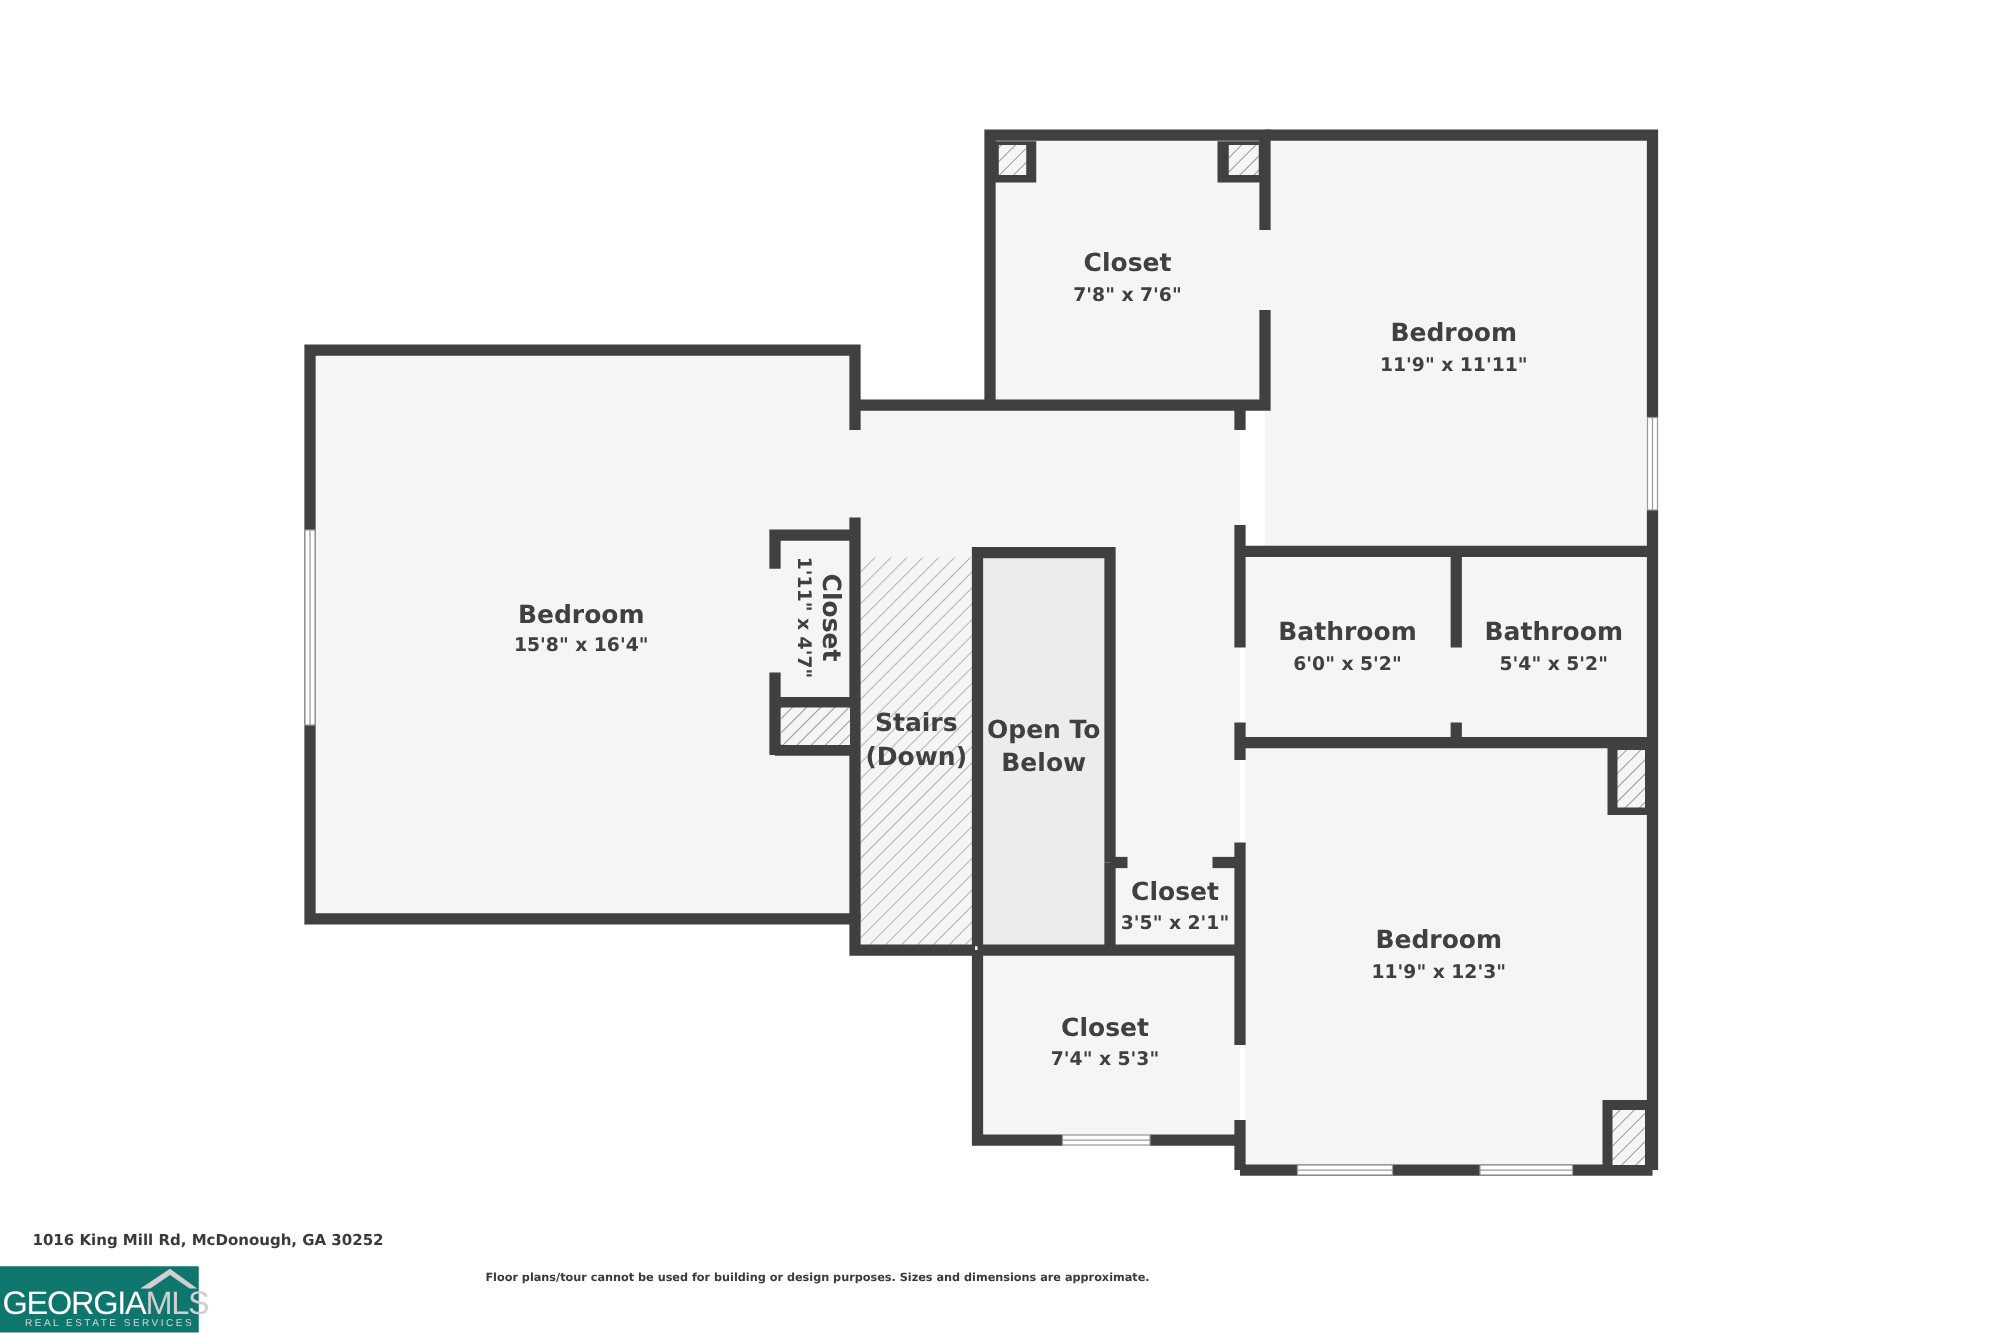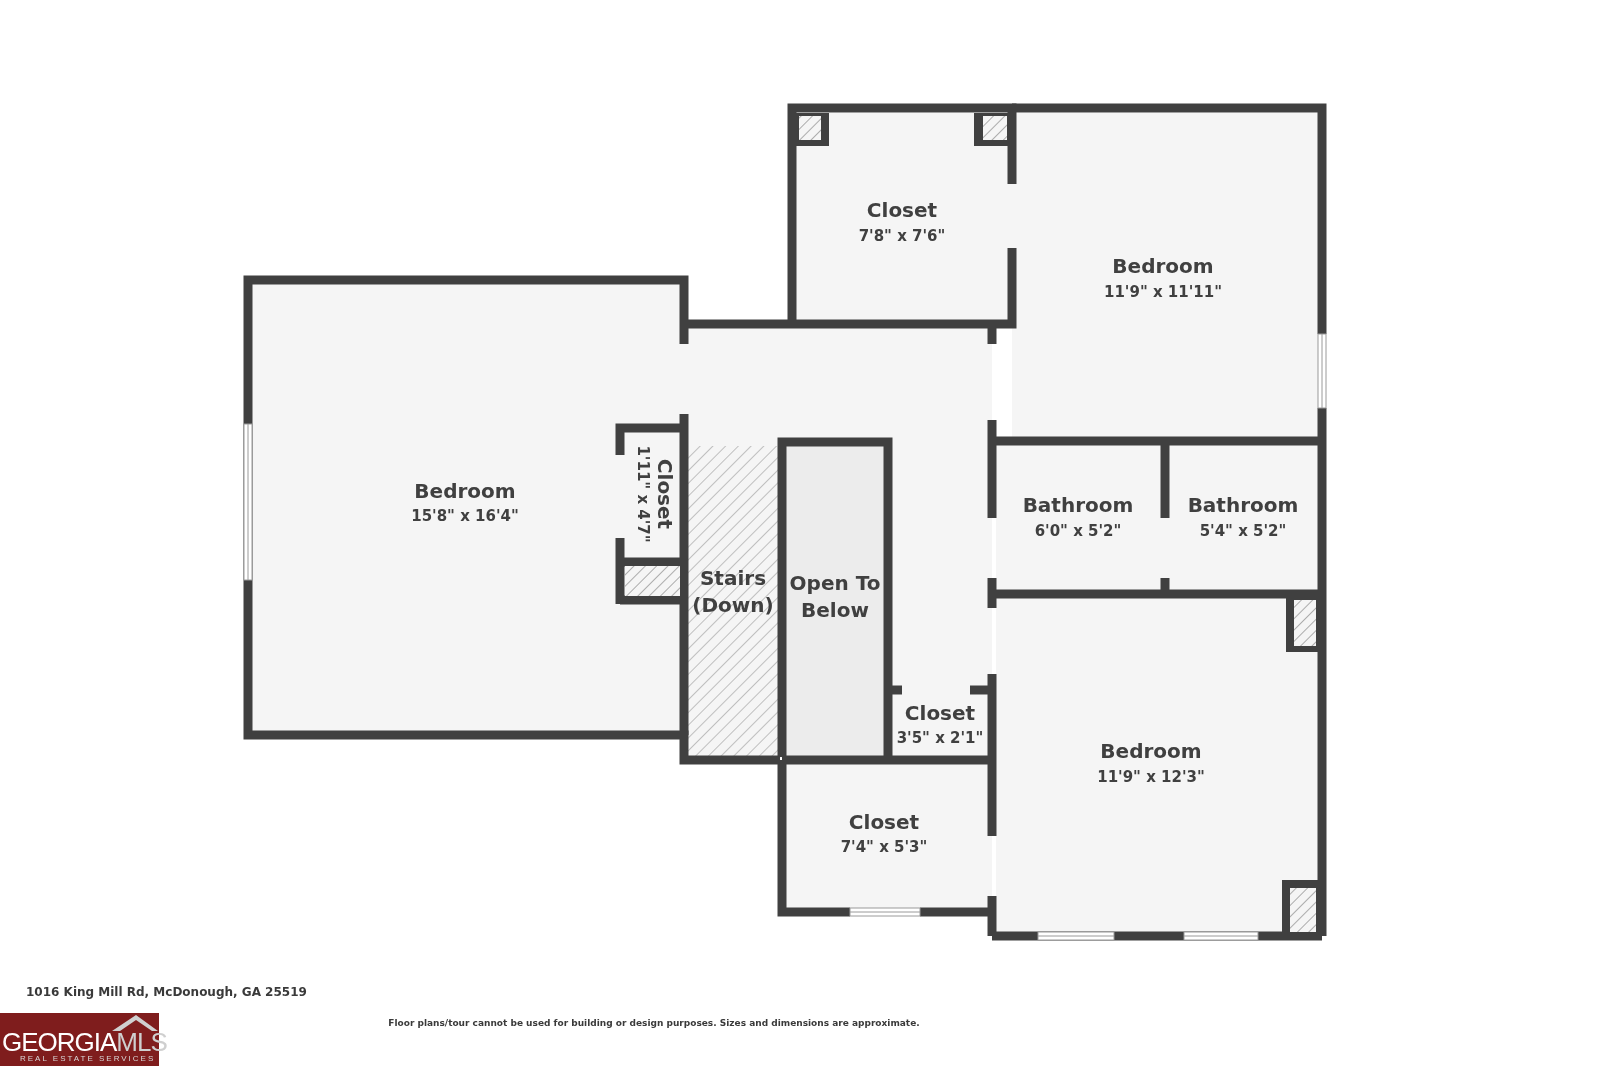--- a/index.html
+++ b/index.html
@@ -2,21 +2,21 @@
 <html><head>
 <meta charset="utf-8">
 <style>
   html,body{margin:0;padding:0;background:#ffffff;}
   body{width:1600px;height:1066px;position:relative;overflow:hidden;font-family:"DejaVu Sans","Liberation Sans",sans-serif;}
   #plan{position:absolute;left:0;top:0;width:1600px;height:1066px;}
   .room-name{font-weight:bold;font-size:20px;fill:#404040;}
   .room-dim{font-weight:bold;font-size:15px;fill:#404040;}
   .footer-address{position:absolute;left:26px;top:985px;font-size:12px;font-weight:bold;color:#3a3a3a;}
   .footer-disclaimer{position:absolute;left:0;width:1308px;top:1018px;text-align:center;font-size:9px;font-weight:bold;color:#3a3a3a;}
-  .logo{position:absolute;left:0;top:1013px;width:159px;height:53px;background:#7f1d1d;}
+  .logo{position:absolute;left:0;top:1013px;width:159px;height:53px;background:#0f766e;}
   .logo-main{position:absolute;left:2px;top:14px;font-size:26px;letter-spacing:-1px;color:#ffffff;font-family:"Liberation Sans",sans-serif;}
   .logo-main .mls{color:#cfcfcf;}
   .logo-sub{position:absolute;left:20px;top:41px;font-size:8px;letter-spacing:2px;color:#d8d8d8;font-weight:normal;font-family:"Liberation Sans",sans-serif;}
   .logo-roof{position:absolute;left:112px;top:2px;}
 </style>
 </head>
 <body>
 
 <svg id="plan" viewBox="0 0 1600 1066" xmlns="http://www.w3.org/2000/svg">
   <defs>
@@ -151,21 +151,21 @@
   <g>
     <text class="room-name" x="1151" y="758" text-anchor="middle">Bedroom</text>
     <text class="room-dim" x="1151" y="782" text-anchor="middle">11'9" x 12'3"</text>
   </g>
   <g>
     <text class="room-name" x="884" y="829" text-anchor="middle">Closet</text>
     <text class="room-dim" x="884" y="852" text-anchor="middle">7'4" x 5'3"</text>
   </g>
 </svg>
 
-<div class="footer-address">1016 King Mill Rd, McDonough, GA 25519</div>
+<div class="footer-address">1016 King Mill Rd, McDonough, GA 30252</div>
 <div class="footer-disclaimer">Floor plans/tour cannot be used for building or design purposes. Sizes and dimensions are approximate.</div>
 
 <div class="logo">
   <svg class="logo-roof" width="46" height="16" viewBox="0 0 46 16">
     <polygon points="0,16 24,0 46,16 40,16 24,5 8,16" fill="#d0d0d0"></polygon>
   </svg>
   <div class="logo-main"><span>GEORGIA</span><span class="mls">MLS</span></div>
   <div class="logo-sub">REAL ESTATE SERVICES</div>
 </div>
 

